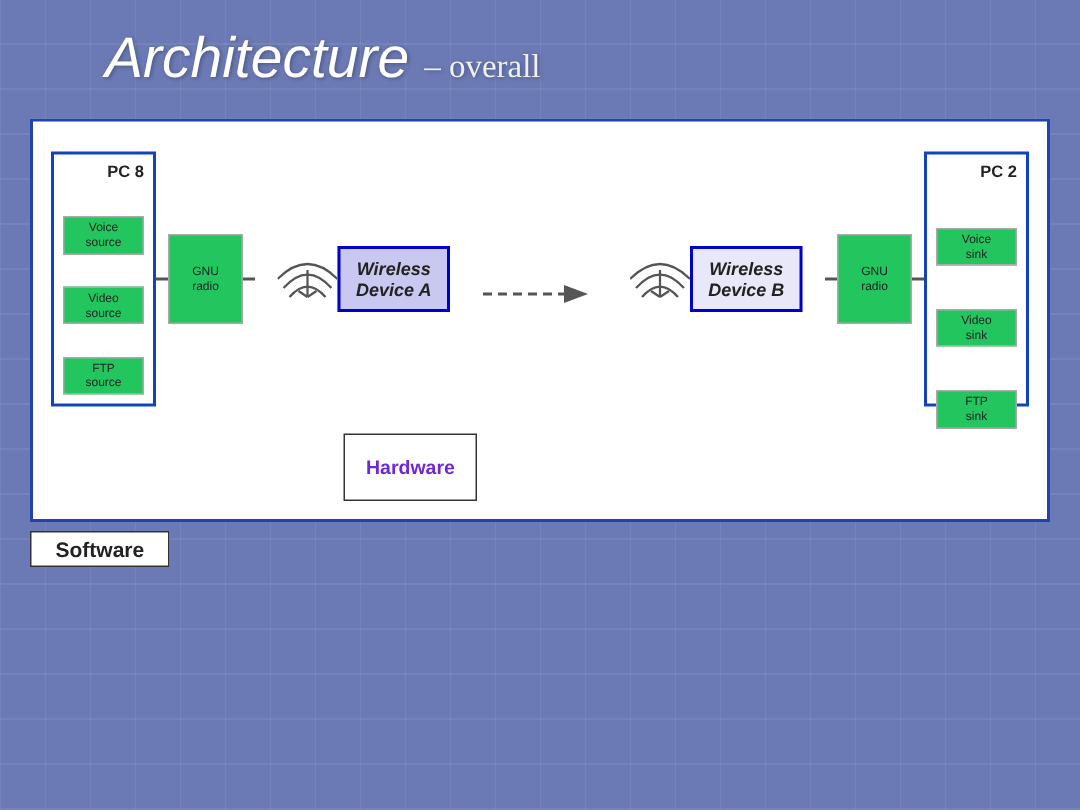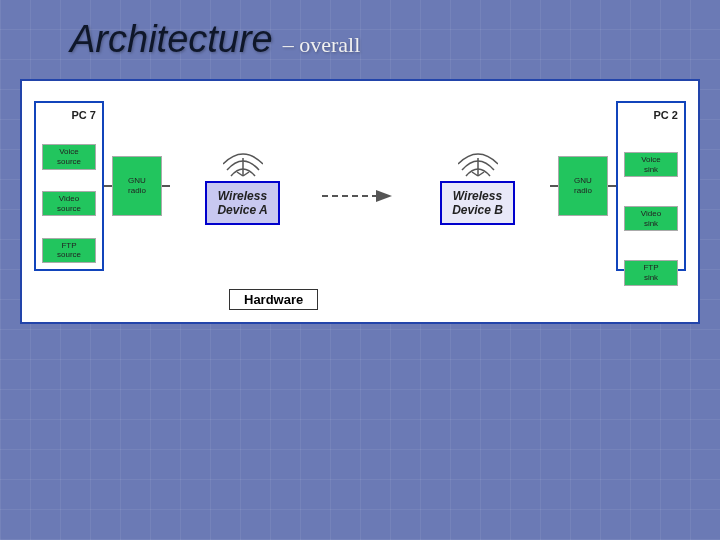--- a/index.html
+++ b/index.html
@@ -24,21 +24,21 @@
       align-items: baseline;
       gap: 10px;
       margin-bottom: 18px;
       align-self: flex-start;
       margin-left: 40px;
     }
 
     .title-main {
       font-size: 38px;
       font-style: italic;
-      color: #0f172a;
+      color: #ffffff;
       font-weight: normal;
       text-shadow: 1px 1px 3px rgba(0,0,0,0.3);
     }
 
     .title-sub {
       font-size: 22px;
       color: #f0f0f0;
       font-weight: normal;
       text-shadow: 1px 1px 3px rgba(0,0,0,0.3);
       font-family: Liberation Serif, serif;
@@ -92,21 +92,21 @@
       color: #222;
       padding: 2px 4px;
       text-align: center;
       min-width: 50px;
       line-height: 1.2;
     }
 
     
     .wireless-section {
       display: flex;
-      flex-direction: column;
+      flex-direction: row;
       align-items: center;
       justify-content: center;
       position: relative;
       flex: 1;
     }
 
     .wireless-device-box {
       border: 2px solid #0000cc;
       background: #e8e8f8;
       padding: 6px 10px;
@@ -130,21 +130,21 @@
   <span class="title-main">Architecture</span>
   <span class="title-sub">– overall</span>
 </div>
 
 <div class="diagram-wrapper">
   <div class="diagram-outer">
     <div class="diagram-inner">
 
       <div style="display:flex;align-items:center;gap:0;">
         <div class="pc-box" style="width:70px;">
-          <div class="pc-label">PC 7</div>
+          <div class="pc-label">PC 8</div>
           <div class="small-box">Voice<br>source</div>
           <div class="small-box">Video<br>source</div>
           <div class="small-box">FTP<br>source</div>
         </div>
         <div style="width:8px;height:2px;background:#555;"></div>
         <div class="small-box" style="height:60px;display:flex;align-items:center;justify-content:center;font-size:8px;">GNU<br>radio</div>
         <div style="width:8px;height:2px;background:#555;"></div>
       </div>
 
       <div class="wireless-section" style="width:100px;">
@@ -201,19 +201,22 @@
           <div class="pc-label">PC 2</div>
           <div class="small-box">Voice<br>sink</div>
           <div class="small-box">Video<br>sink</div>
           <div class="small-box">FTP<br>sink</div>
         </div>
       </div>
 
     </div>
 
     <div style="position:relative;display:flex;justify-content:flex-start;padding-left:195px;margin-top:8px;">
-      <span style="border:1.5px solid #333;background:white;padding:2px 14px;font-size:13px;font-weight:bold;color:#000000;">Hardware</span>
+      <span style="border:1.5px solid #333;background:white;padding:14px 14px;font-size:13px;font-weight:bold;color:#6d28d9;">Hardware</span>
     </div>
 
   </div>
 
   
+  <div style="margin-top:10px;display:inline-block;">
+    <span style="border:1.5px solid #333;background:white;padding:3px 16px;font-size:14px;font-weight:bold;color:#222;">Software</span>
+  </div>
 </div>
 
 </body></html>

